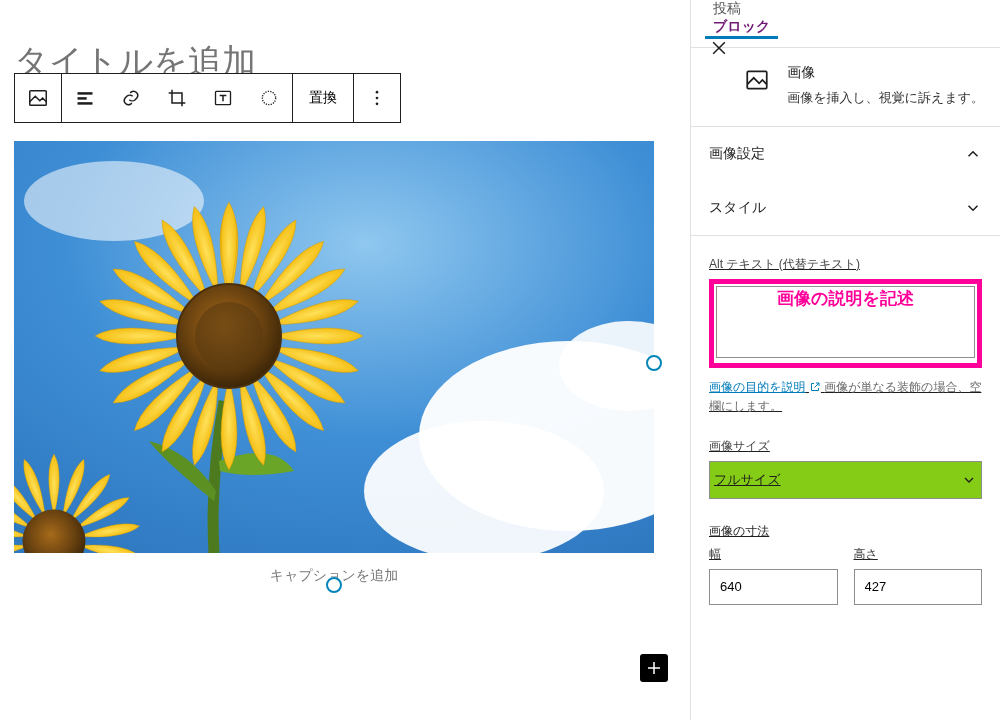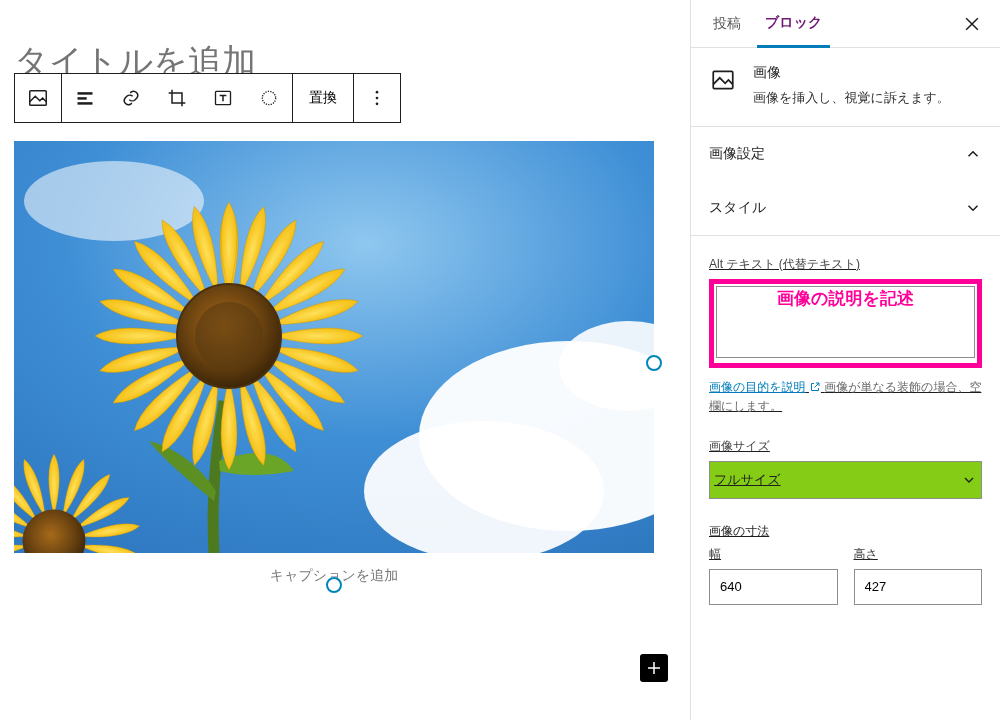--- a/index.html
+++ b/index.html
@@ -110,24 +110,25 @@
   
   .sidebar {
     width: 310px;
     border-left: 1px solid #e0e0e0;
     display: flex;
     flex-direction: column;
     font-size: 13px;
   }
   .sb-tabs {
     display: flex;
-    align-items: center;
+    align-items: flex-start;
     border-bottom: 1px solid #e0e0e0;
     padding: 0 14px;
     height: 48px;
+    flex-direction: column;
   }
   .sb-tab {
     padding: 0 8px;
     height: 48px;
     display: flex;
     align-items: center;
     font-size: 14px;
     color: #555;
     cursor: pointer;
     margin-right: 8px;
@@ -144,20 +145,21 @@
   .sb-close {
     width: 28px; height: 28px;
     display: flex; align-items: center; justify-content: center;
     cursor: pointer;
   }
   .block-card {
     display: flex;
     padding: 16px 16px 18px 16px;
     border-bottom: 1px solid #e0e0e0;
     gap: 14px;
+    justify-content: flex-end;
   }
   .block-card .icon {
     width: 32px; height: 32px;
     display: flex; align-items: center; justify-content: center;
     flex-shrink: 0;
   }
   .block-card .meta .bname { font-size: 14px; font-weight: 500; }
   .block-card .meta .bdesc { font-size: 13px; color: #333; margin-top: 6px; line-height: 1.5; }
   .panel-toggle {
     display: flex;

